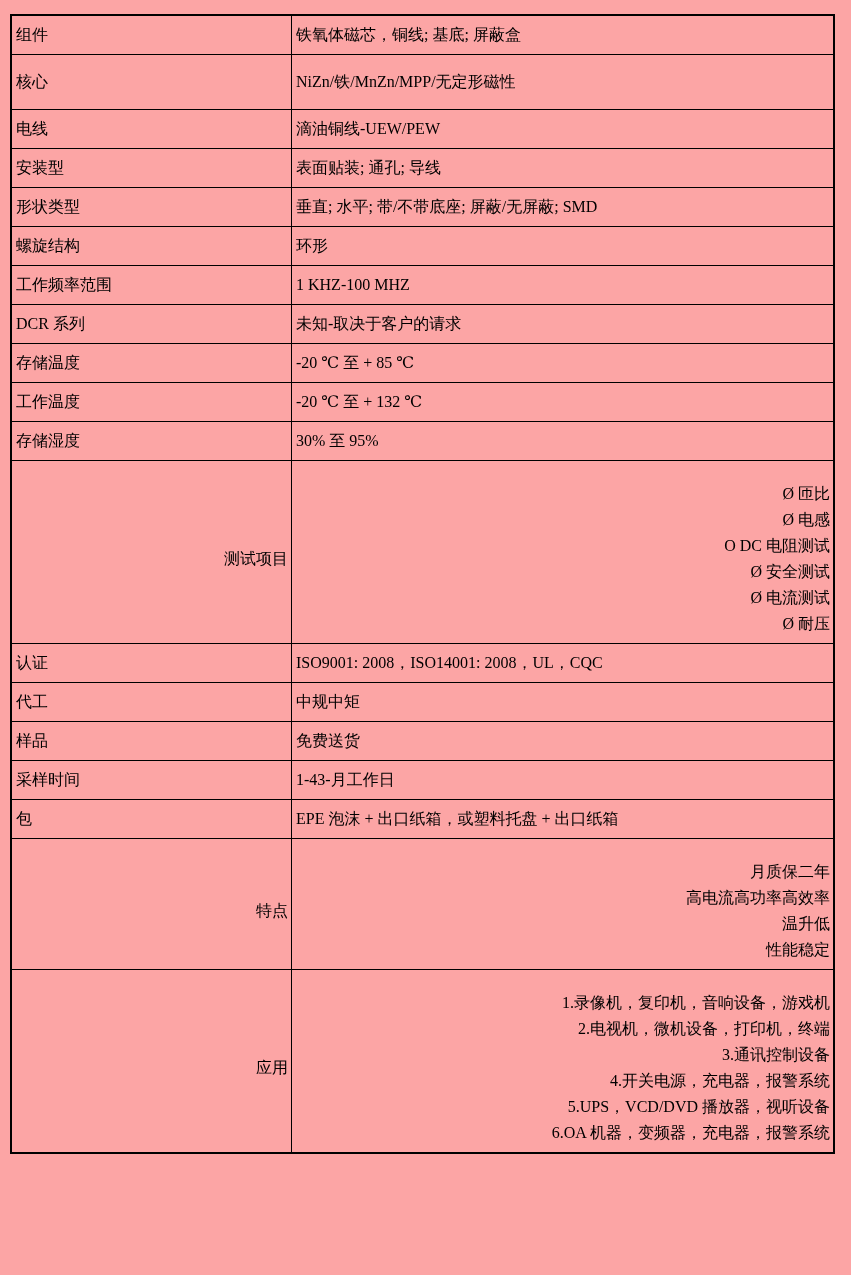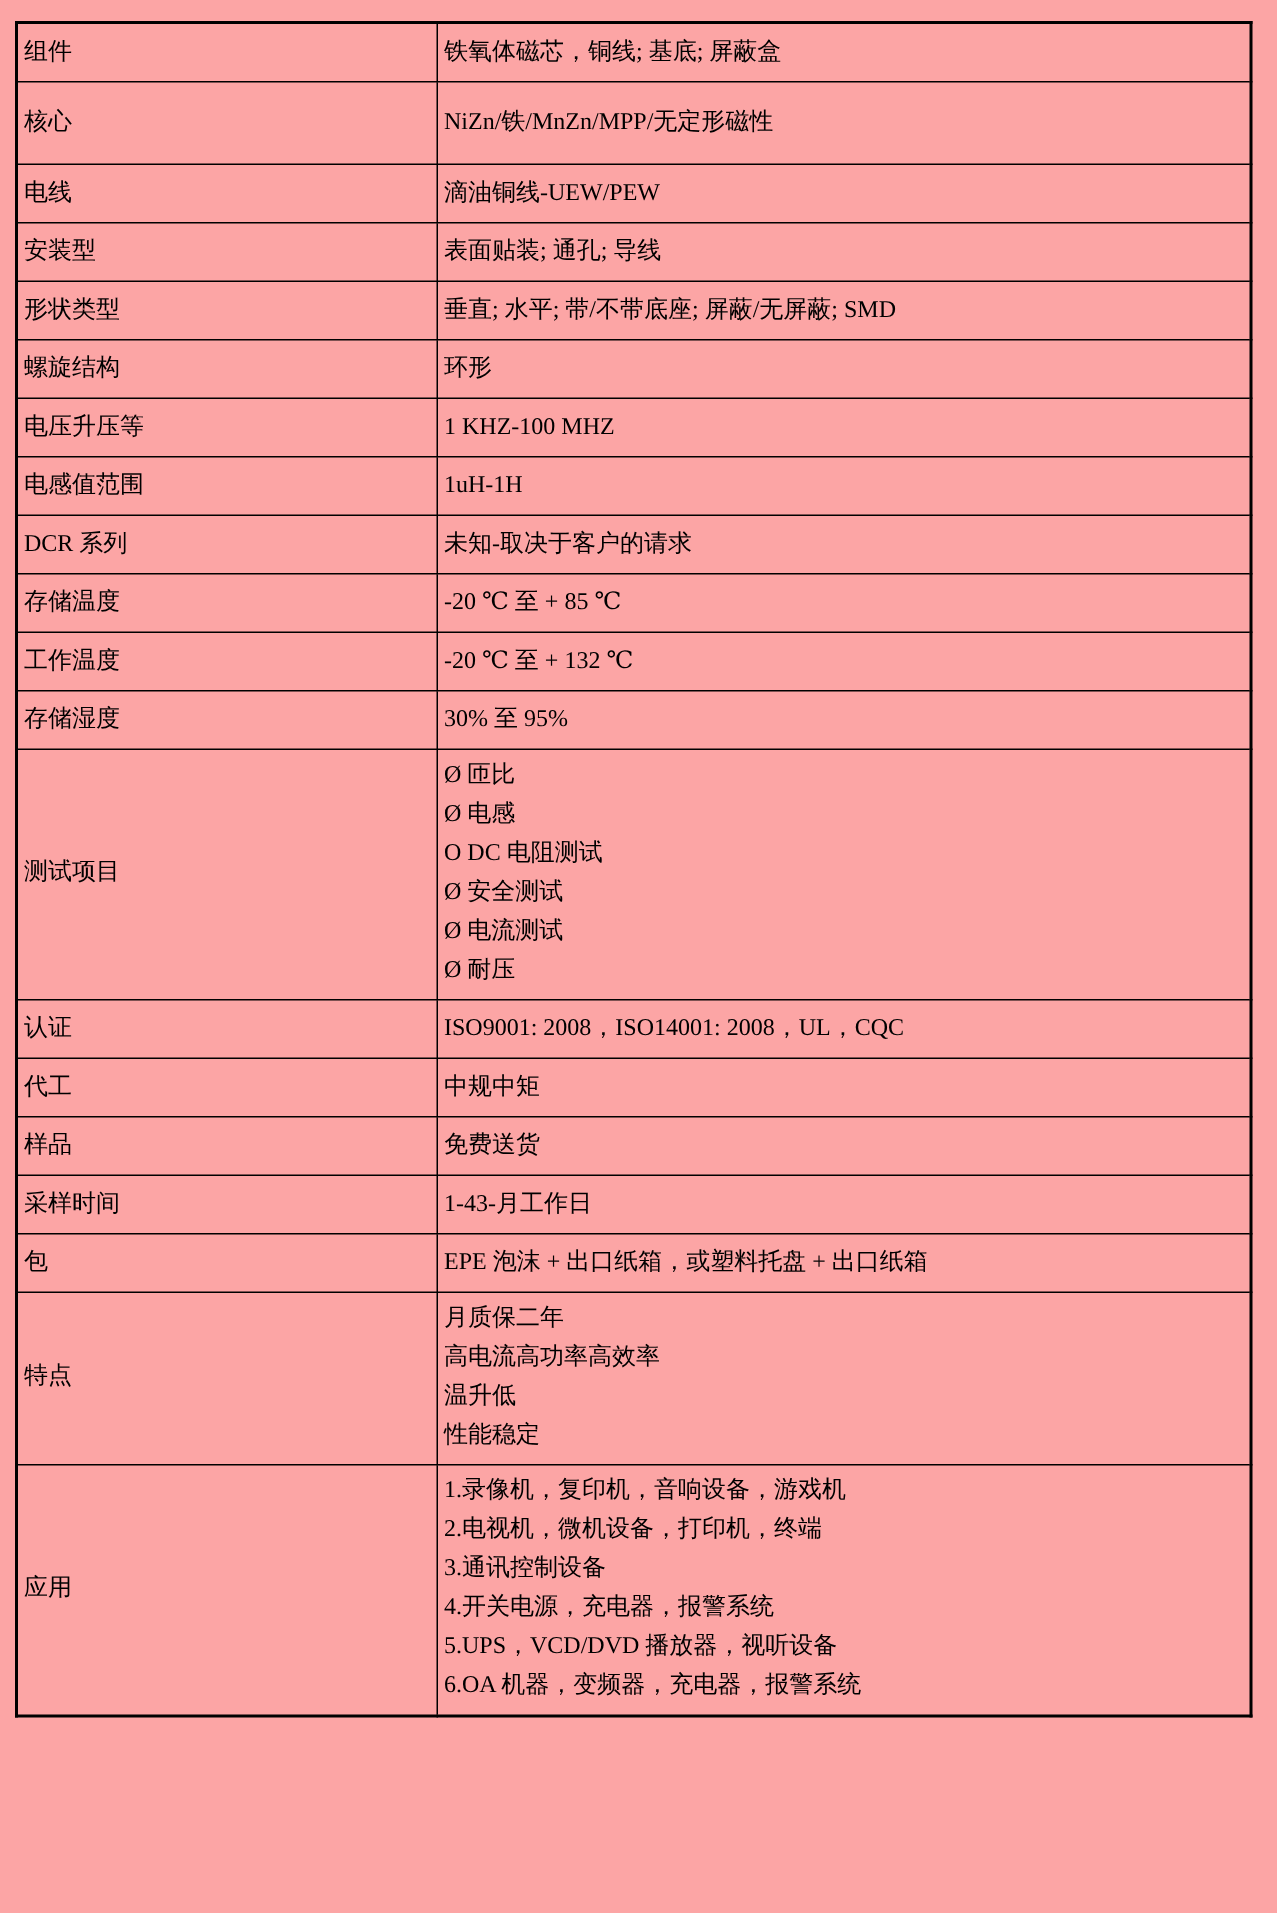--- a/index.html
+++ b/index.html
@@ -28,21 +28,21 @@
     font-size: 16px;
     line-height: 26px;
     vertical-align: middle;
     overflow: hidden;
   }
   td.label { width: 272px; }
   td.value { white-space: pre-line; }
   tr.r      { height: 39px; }
   tr.r-tall { height: 55px; }
   tr.r-auto { height: auto; }
-  tr.r-auto td { padding-top: 4px; padding-bottom: 6px; }
+  tr.r-auto td { padding-top: 20px; padding-bottom: 6px; text-align: right; }
 </style>
 </head>
 <body>
 
 <div class="page">
   <table class="spec">
     <tbody>
       <tr class="r">
         <td class="label">组件</td>
         <td class="value">铁氧体磁芯，铜线; 基底; 屏蔽盒</td>
@@ -61,26 +61,22 @@
       </tr>
       <tr class="r">
         <td class="label">形状类型</td>
         <td class="value">垂直; 水平; 带/不带底座; 屏蔽/无屏蔽; SMD</td>
       </tr>
       <tr class="r">
         <td class="label">螺旋结构</td>
         <td class="value">环形</td>
       </tr>
       <tr class="r">
-        <td class="label">电压升压等</td>
+        <td class="label">工作频率范围</td>
         <td class="value">1 KHZ-100 MHZ</td>
-      </tr>
-      <tr class="r">
-        <td class="label">电感值范围</td>
-        <td class="value">1uH-1H</td>
       </tr>
       <tr class="r">
         <td class="label">DCR 系列</td>
         <td class="value">未知-取决于客户的请求</td>
       </tr>
       <tr class="r">
         <td class="label">存储温度</td>
         <td class="value">-20 ℃ 至 + 85 ℃</td>
       </tr>
       <tr class="r">

